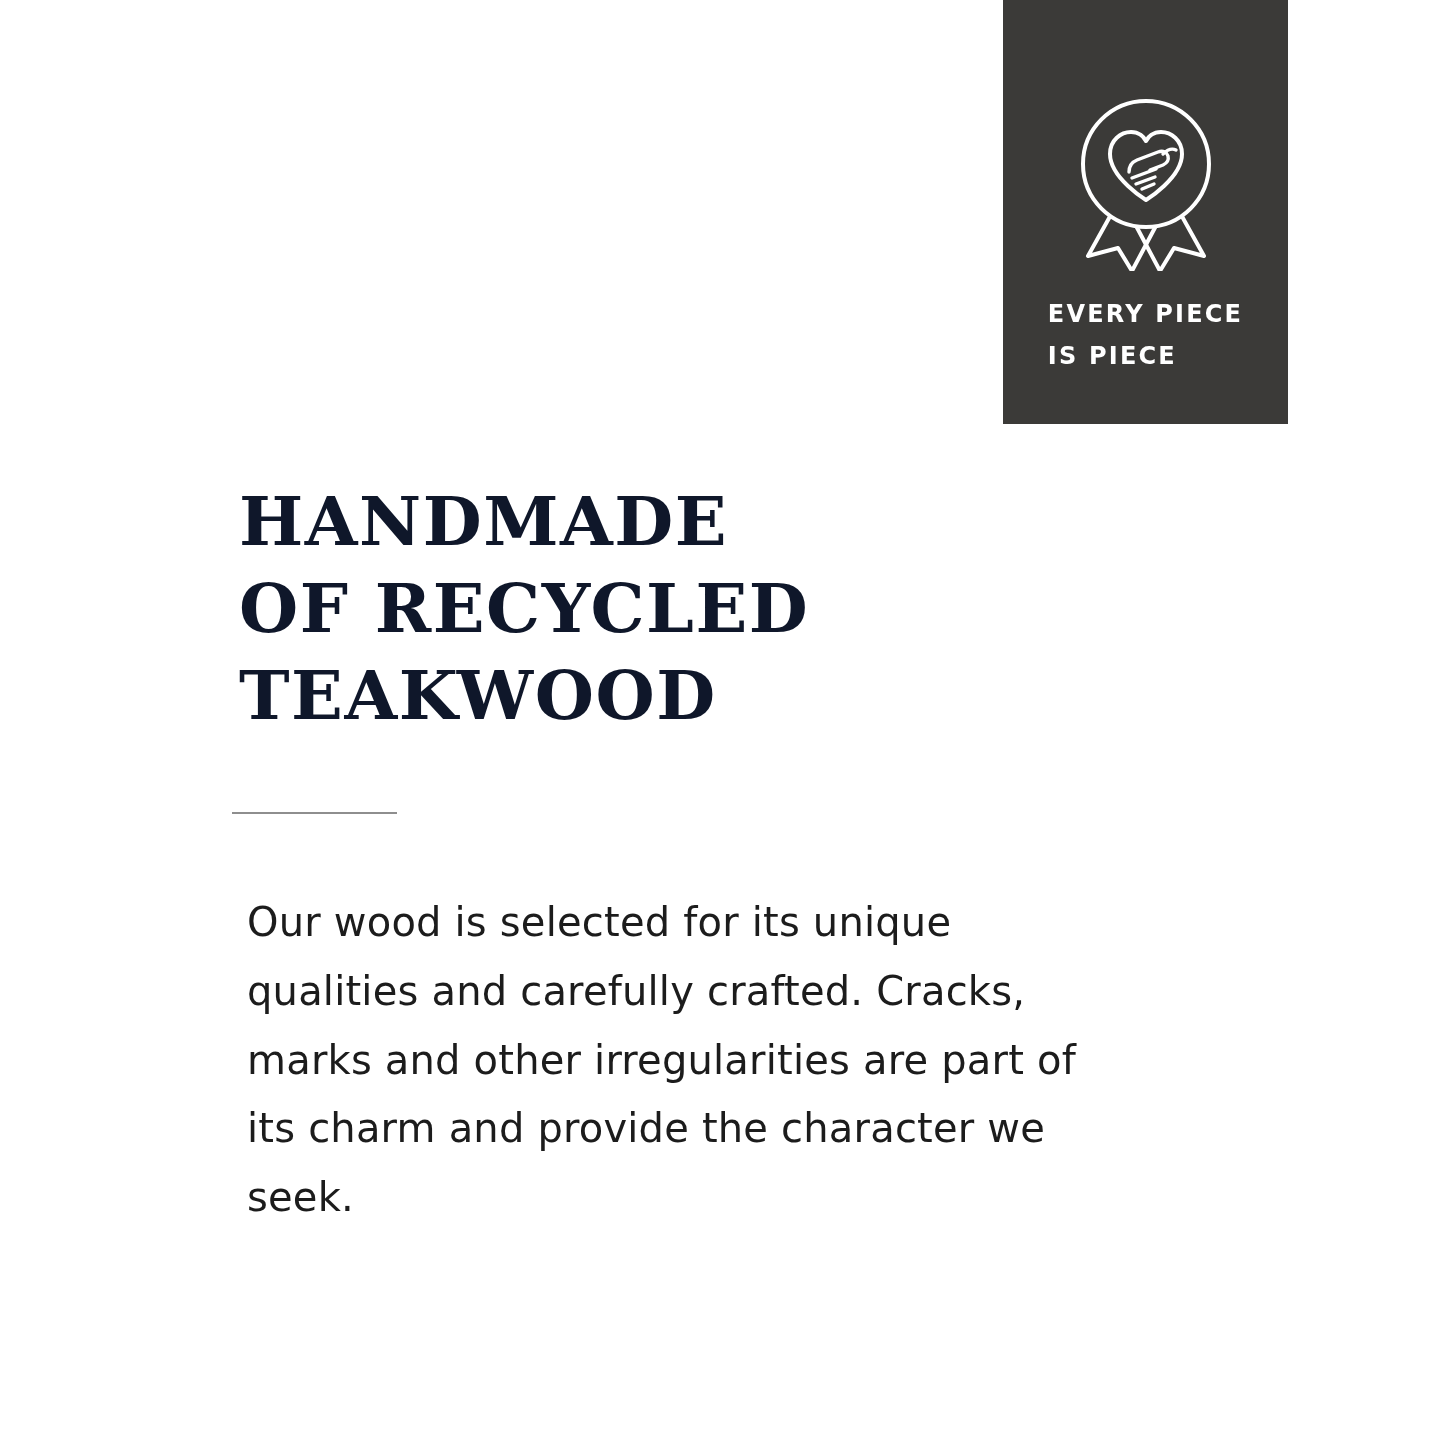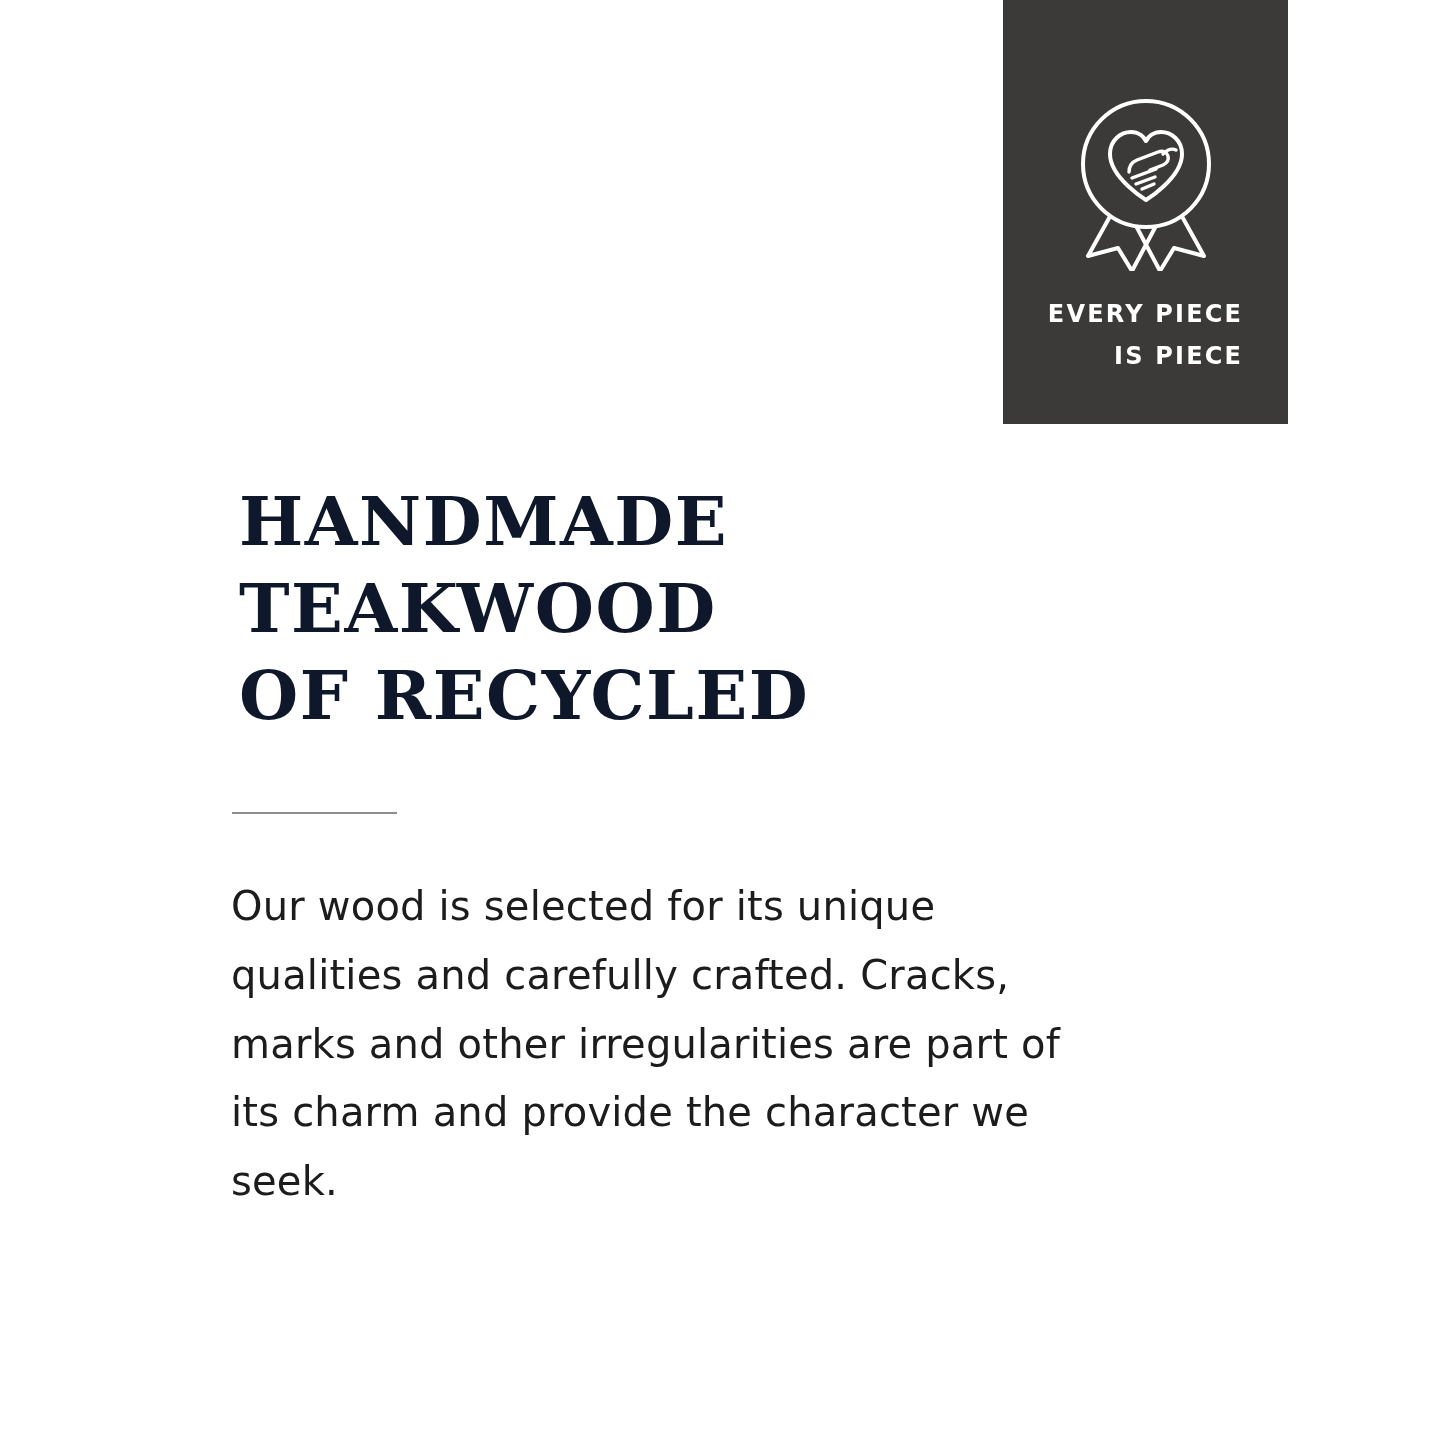--- a/index.html
+++ b/index.html
@@ -30,21 +30,21 @@
     box-sizing: border-box;
     padding-top: 96px;
   }
   .badge-icon {
     width: 160px;
     height: 175px;
     display: block;
   }
   .badge-caption {
     margin-top: 22px;
-    text-align: right;
+    text-align: left;
     color: #ffffff;
     font-family: "DejaVu Sans", sans-serif;
     font-weight: bold;
     font-size: 24px;
     letter-spacing: 2.2px;
     line-height: 1.75;
   }
   .badge-caption .line {
     display: block;
     white-space: nowrap;
@@ -78,21 +78,21 @@
     height: 0;
     border-top: 2px solid #8e8e8e;
   }
 
   
   .body-copy {
     position: absolute;
     left: 231px;
     top: 872px;
     width: 830px;
-    margin: 0;
+    margin: 16px;
     font-family: "DejaVu Sans", sans-serif;
     font-weight: 400;
     font-size: 40px;
     line-height: 1.72;
     color: #1c1c1c;
     letter-spacing: 0.2px;
   }
 </style>
 </head>
 <body>
@@ -118,19 +118,19 @@
   </span>
 
   <div class="badge-caption">
     <span class="line">EVERY PIECE</span>
     <span class="line">IS PIECE</span>
   </div>
 </div>
 
 <h1 class="headline">
   <span class="line">HANDMADE</span>
+  <span class="line">OF RECYCLED</span>
   <span class="line">TEAKWOOD</span>
-  <span class="line">OF RECYCLED</span>
 </h1>
 
 <div class="rule"></div>
 
 <p class="body-copy">Our wood is selected for its unique qualities and carefully crafted. Cracks, marks and other irregularities are part of its charm and provide the character we seek.</p>
 
 </body></html>

